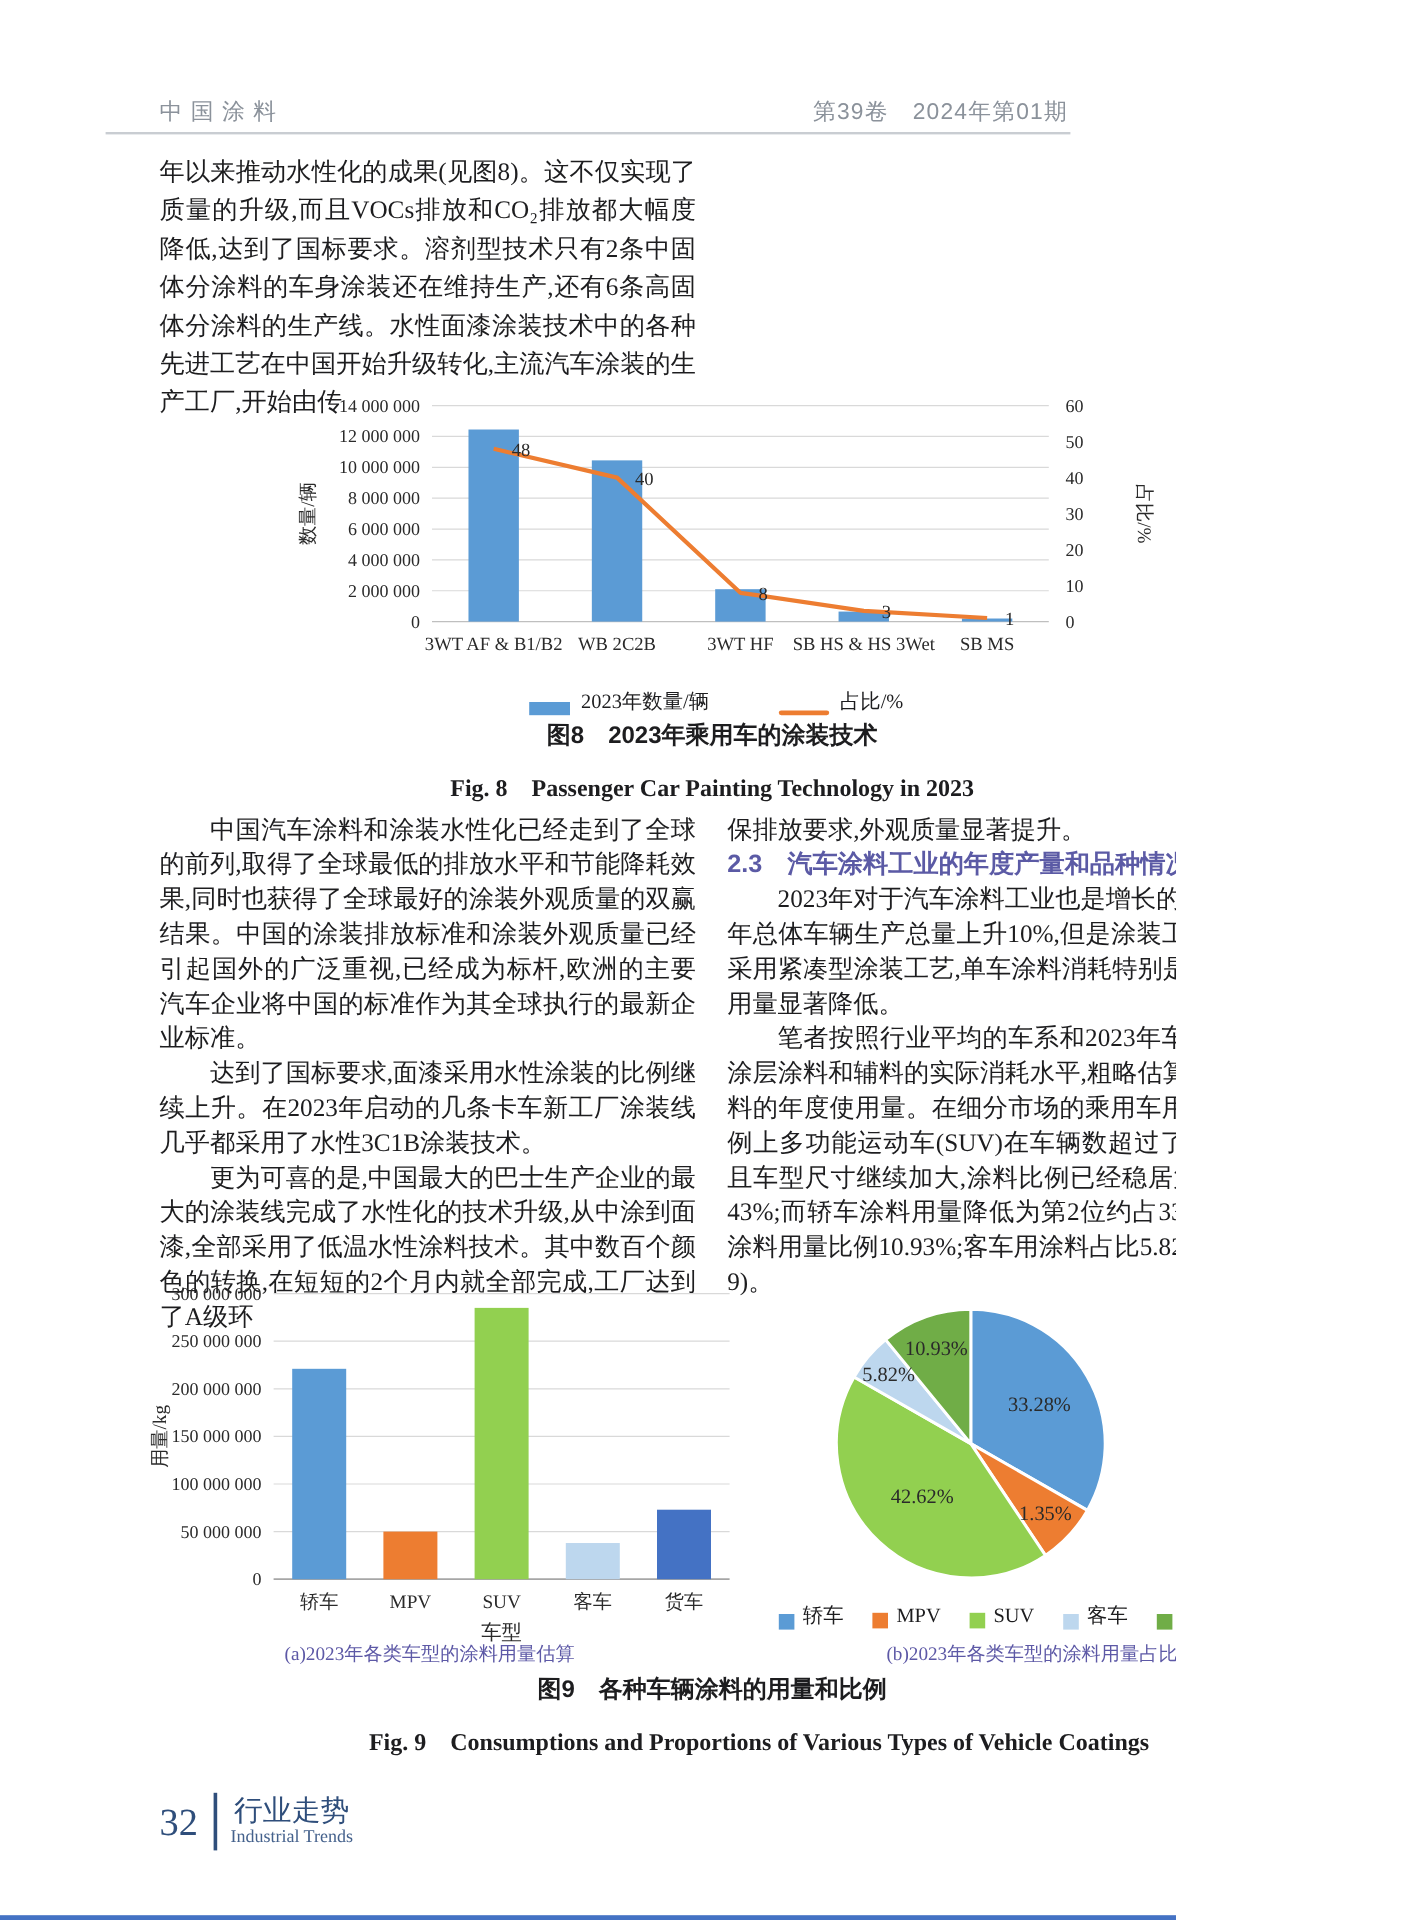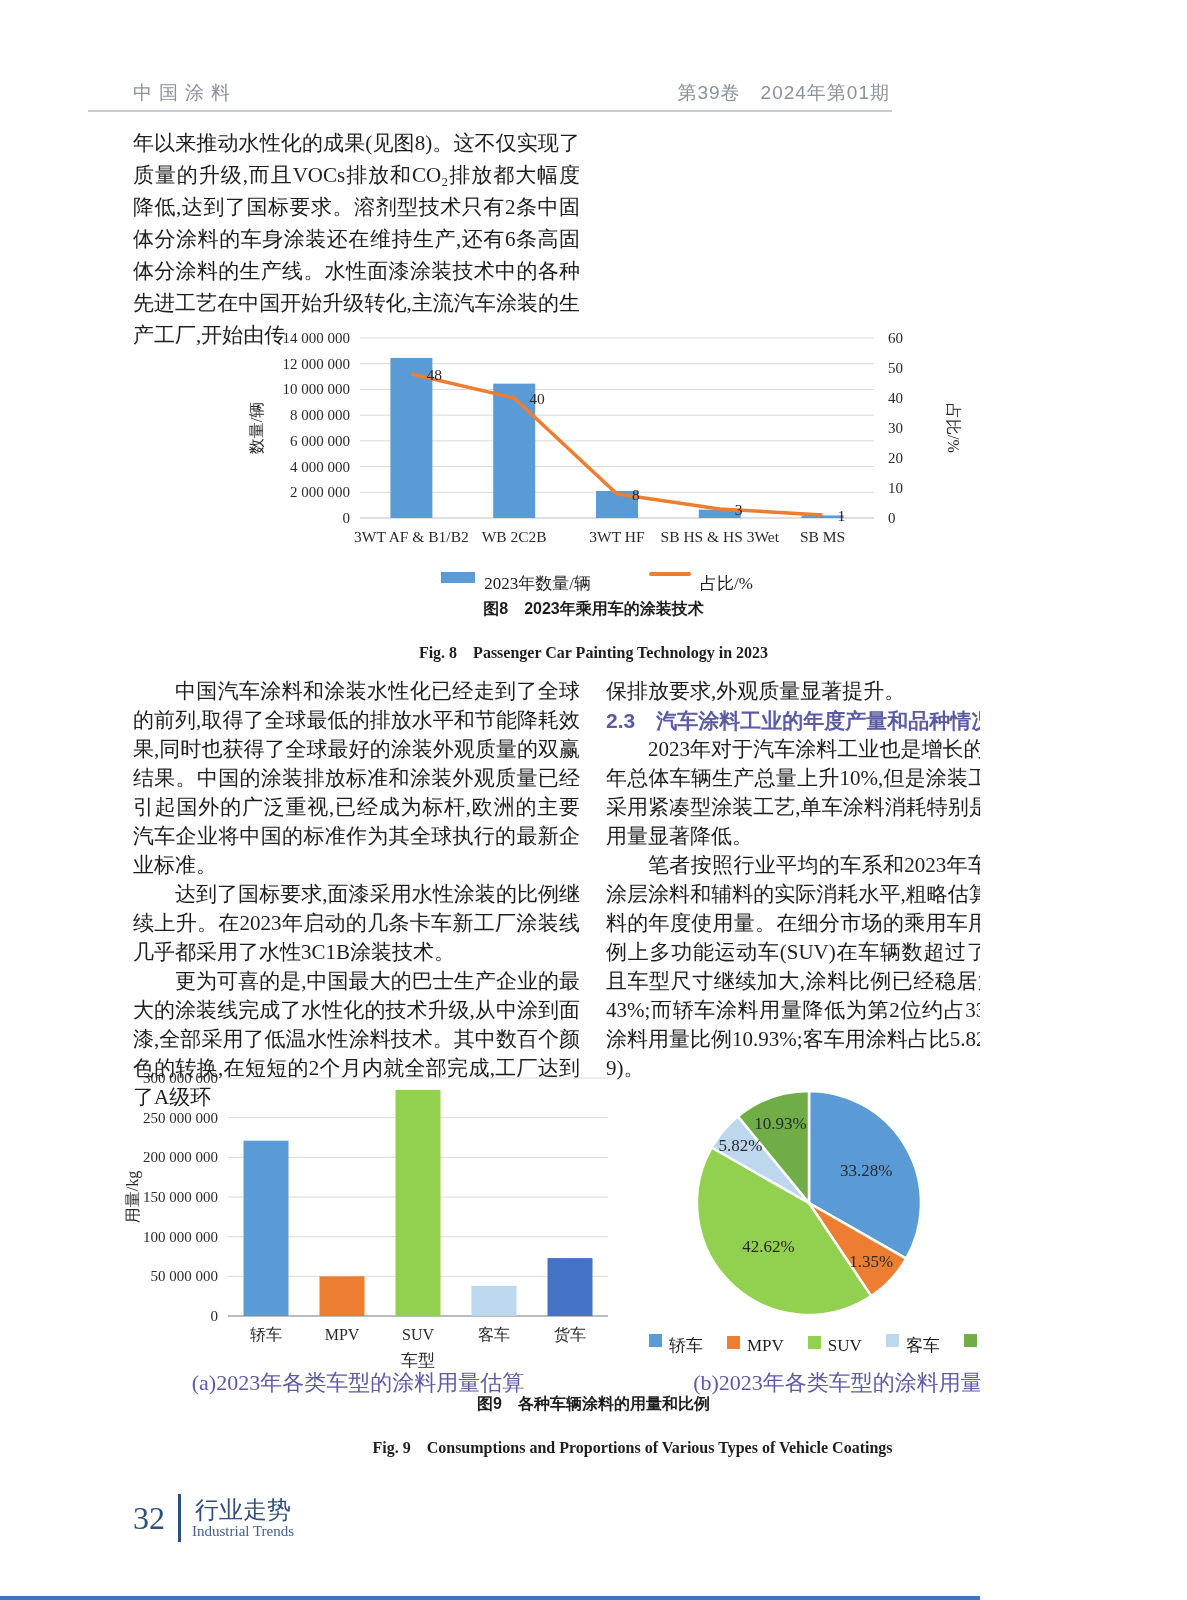--- a/index.html
+++ b/index.html
@@ -21,37 +21,37 @@
   .intro-right{left:606px;top:127px;line-height:32px;}
   .mid-left{left:133px;top:677px;line-height:29px;}
   .mid-right{left:606px;top:677px;line-height:29px;}
   .sec-head{font-family:"Liberation Sans",sans-serif;font-weight:bold;color:#5b5aa5;
             font-size:21px;text-indent:0 !important;text-align:left;}
 
   
   .fig8{position:absolute;left:232px;top:326px;width:730px;}
   .fig-legend{display:flex;justify-content:center;gap:58px;align-items:center;
               font-size:17px;margin-top:2px;}
-  .legend-item{display:flex;align-items:flex-start;}
+  .legend-item{display:flex;align-items:flex-end;}
   .swatch-bar{display:inline-block;width:34px;height:11px;margin-right:9px;background:#5B9BD5;}
   .swatch-line{display:inline-block;width:42px;height:4px;margin-right:9px;background:#ED7D31;border-radius:2px;}
 
-  .cap{position:absolute;left:0;width:1187px;text-align:center;font-size:16px;font-weight:bold;}
+  .cap{position:absolute;left:0;width:1187px;text-align:center;font-size:20px;font-weight:bold;}
   .cap-zh{font-family:"Liberation Sans",sans-serif;}
   .cap-en{font-family:"Liberation Serif",serif;margin-top:16px;}
   .fig8-cap-zh{top:599px;}
   .fig8-cap-en{top:627px;}
 
   
   .fig9a{position:absolute;left:116px;top:1058px;}
   .fig9b{position:absolute;left:637px;top:1058px;width:440px;}
   .fig9b-legend{display:flex;gap:24px;margin-top:0;padding-left:12px;font-size:17px;align-items:center;}
   .pswatch{width:13px;height:13px;display:inline-block;margin-right:7px;}
 
-  .subcap{position:absolute;top:1368px;color:#5d59a6;font-size:22px;text-align:center;
+  .subcap{position:absolute;top:1368px;color:#5d59a6;font-size:16px;text-align:center;
           font-family:"Liberation Serif",serif;}
   .subcap-a{left:133px;width:450px;}
   .subcap-b{left:640px;width:440px;}
   .fig9-cap-zh{top:1394px;}
   .fig9-cap-en{top:1422px;padding-left:39px;}
 
   
   .footer{position:absolute;left:133px;top:1494px;display:flex;align-items:center;color:#2f4e7b;}
   .f-num{font-size:32px;margin-right:13px;}
   .f-bar{width:3px;height:48px;background:#2f4e7b;margin-right:11px;}

